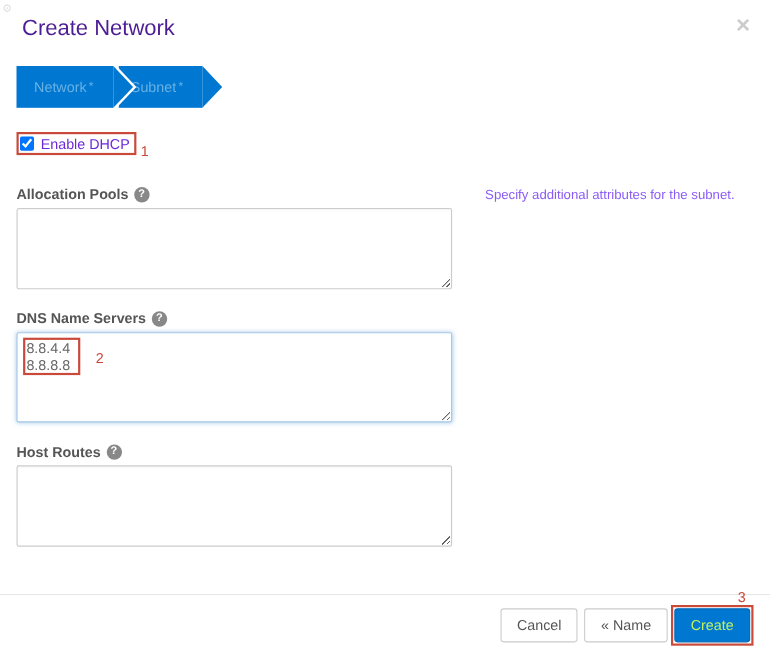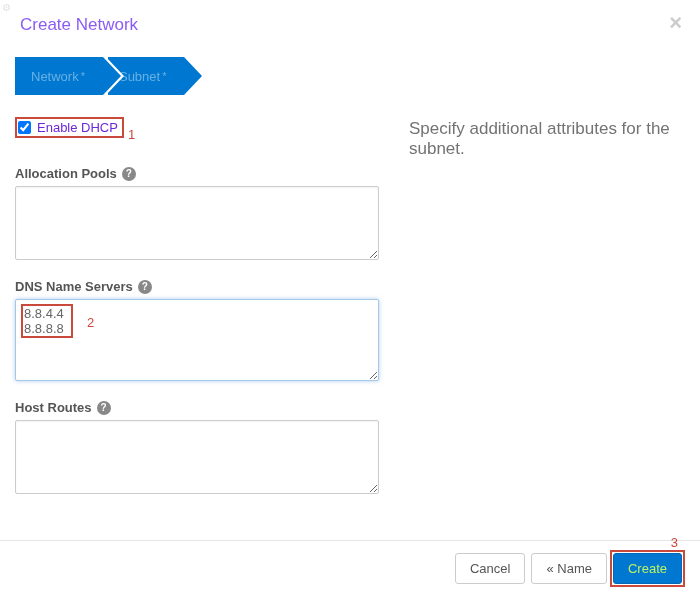--- a/index.html
+++ b/index.html
@@ -10,23 +10,23 @@
       background: #fff;
       width: 700px;
       height: 594px;
       position: relative;
     }
     .modal-header {
       padding: 15px 20px 10px 20px;
       position: relative;
     }
     .modal-header h3 {
-      font-size: 17px;
+      font-size: 20px;
       font-weight: 400;
-      color: #8b5cf6;
+      color: #4c1d95;
     }
     .close-x {
       position: absolute;
       right: 18px;
       top: 10px;
       color: #ccc;
       font-size: 22px;
       cursor: pointer;
       font-weight: bold;
     }
@@ -68,21 +68,21 @@
     }
     .step.inactive { color: #66b1e4; }
     .step.active { font-weight: 600; }
     .step.last::after, .step.last::before { display: block; }
     .req-mark { color: #66b1e4; margin-left: 2px; font-size: 11px; }
     .content {
       display: flex;
       padding: 4px 15px 0 15px;
     }
     .left-col { flex: 0 0 360px; }
-    .right-col { flex: 1; padding-left: 30px; padding-top: 2px; color: #737373; font-size: 17px; }
+    .right-col { flex: 1; padding-left: 30px; padding-top: 2px; color: #8b5cf6; font-size: 12px; margin-top: 48px; }
     .checkbox-row {
       display: inline-flex;
       align-items: center;
       border: 2px solid #c94a3b;
       padding: 1px 4px 1px 1px;
       margin-bottom: 14px;
     }
     .checkbox-row input { margin-right: 6px; }
     .checkbox-row label { color: #6d28d9; font-size: 13px; }
     .annot {
@@ -108,21 +108,21 @@
       background: #888;
       color: #fff;
       border-radius: 50%;
       font-size: 10px;
       line-height: 14px;
       text-align: center;
       margin-left: 5px;
       font-weight: bold;
     }
     textarea {
-      width: 364px;
+      width: 396px;
       border: 1px solid #ccc;
       border-radius: 2px;
       resize: both;
       padding: 6px 8px;
       font-family: inherit;
       font-size: 13px;
       color: #666;
       box-shadow: inset 0 1px 2px rgba(0,0,0,0.05);
     }
     .ta-alloc { height: 74px; }

